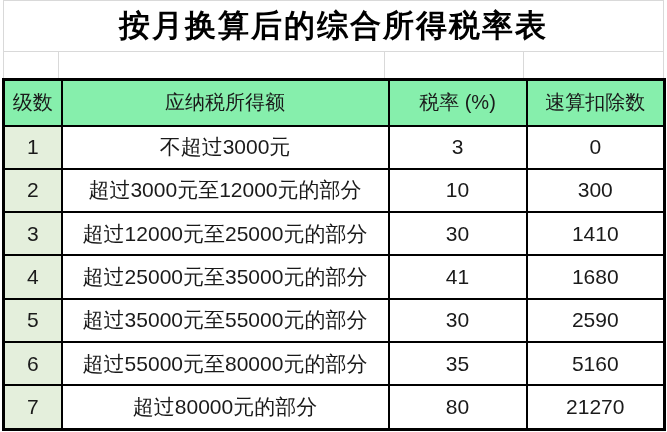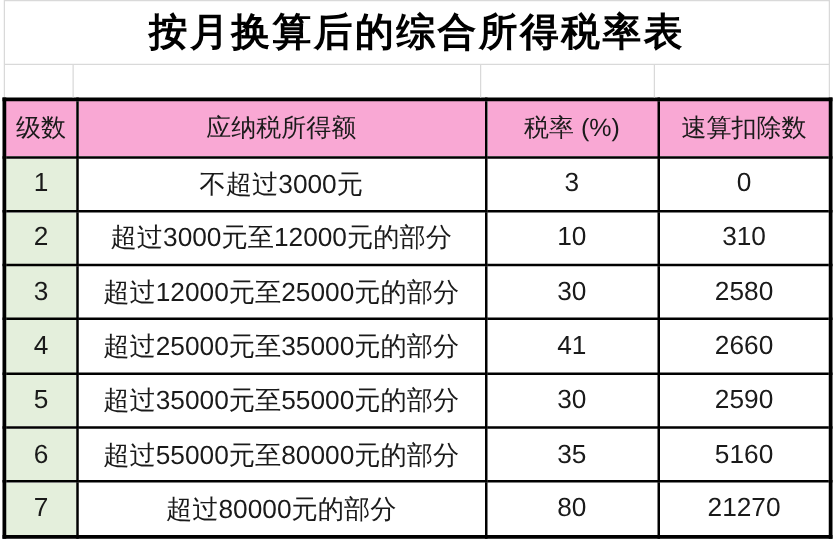--- a/index.html
+++ b/index.html
@@ -62,21 +62,21 @@
     border: 2px solid #000000;
     font-size: 21px;
     font-weight: normal;
     text-align: center;
     vertical-align: middle;
     padding: 0;
     overflow: hidden;
     white-space: nowrap;
   }
   table.tax-table thead tr { height: 46px; }
-  table.tax-table thead th { background: #f9a8d4; font-size: 20px; }
+  table.tax-table thead th { background: #86efac; font-size: 20px; }
   td.level-cell { background: #e4efdc; }
   td.income-cell { text-align: left; padding-left: 12px; }
 </style>
 </head>
 <body>
 
 <div class="page">
 
   <div class="title-row">
     <h1>按月换算后的综合所得税率表</h1>
@@ -108,33 +108,33 @@
       <tr>
         <td class="level-cell">1</td>
         <td class="income-cell">不超过3000元</td>
         <td class="rate-cell">3</td>
         <td class="deduct-cell">0</td>
       </tr>
       <tr>
         <td class="level-cell">2</td>
         <td class="income-cell">超过3000元至12000元的部分</td>
         <td class="rate-cell">10</td>
-        <td class="deduct-cell">310</td>
+        <td class="deduct-cell">300</td>
       </tr>
       <tr>
         <td class="level-cell">3</td>
         <td class="income-cell">超过12000元至25000元的部分</td>
         <td class="rate-cell">30</td>
-        <td class="deduct-cell">2580</td>
+        <td class="deduct-cell">1410</td>
       </tr>
       <tr>
         <td class="level-cell">4</td>
         <td class="income-cell">超过25000元至35000元的部分</td>
         <td class="rate-cell">41</td>
-        <td class="deduct-cell">2660</td>
+        <td class="deduct-cell">1680</td>
       </tr>
       <tr>
         <td class="level-cell">5</td>
         <td class="income-cell">超过35000元至55000元的部分</td>
         <td class="rate-cell">30</td>
         <td class="deduct-cell">2590</td>
       </tr>
       <tr>
         <td class="level-cell">6</td>
         <td class="income-cell">超过55000元至80000元的部分</td>

